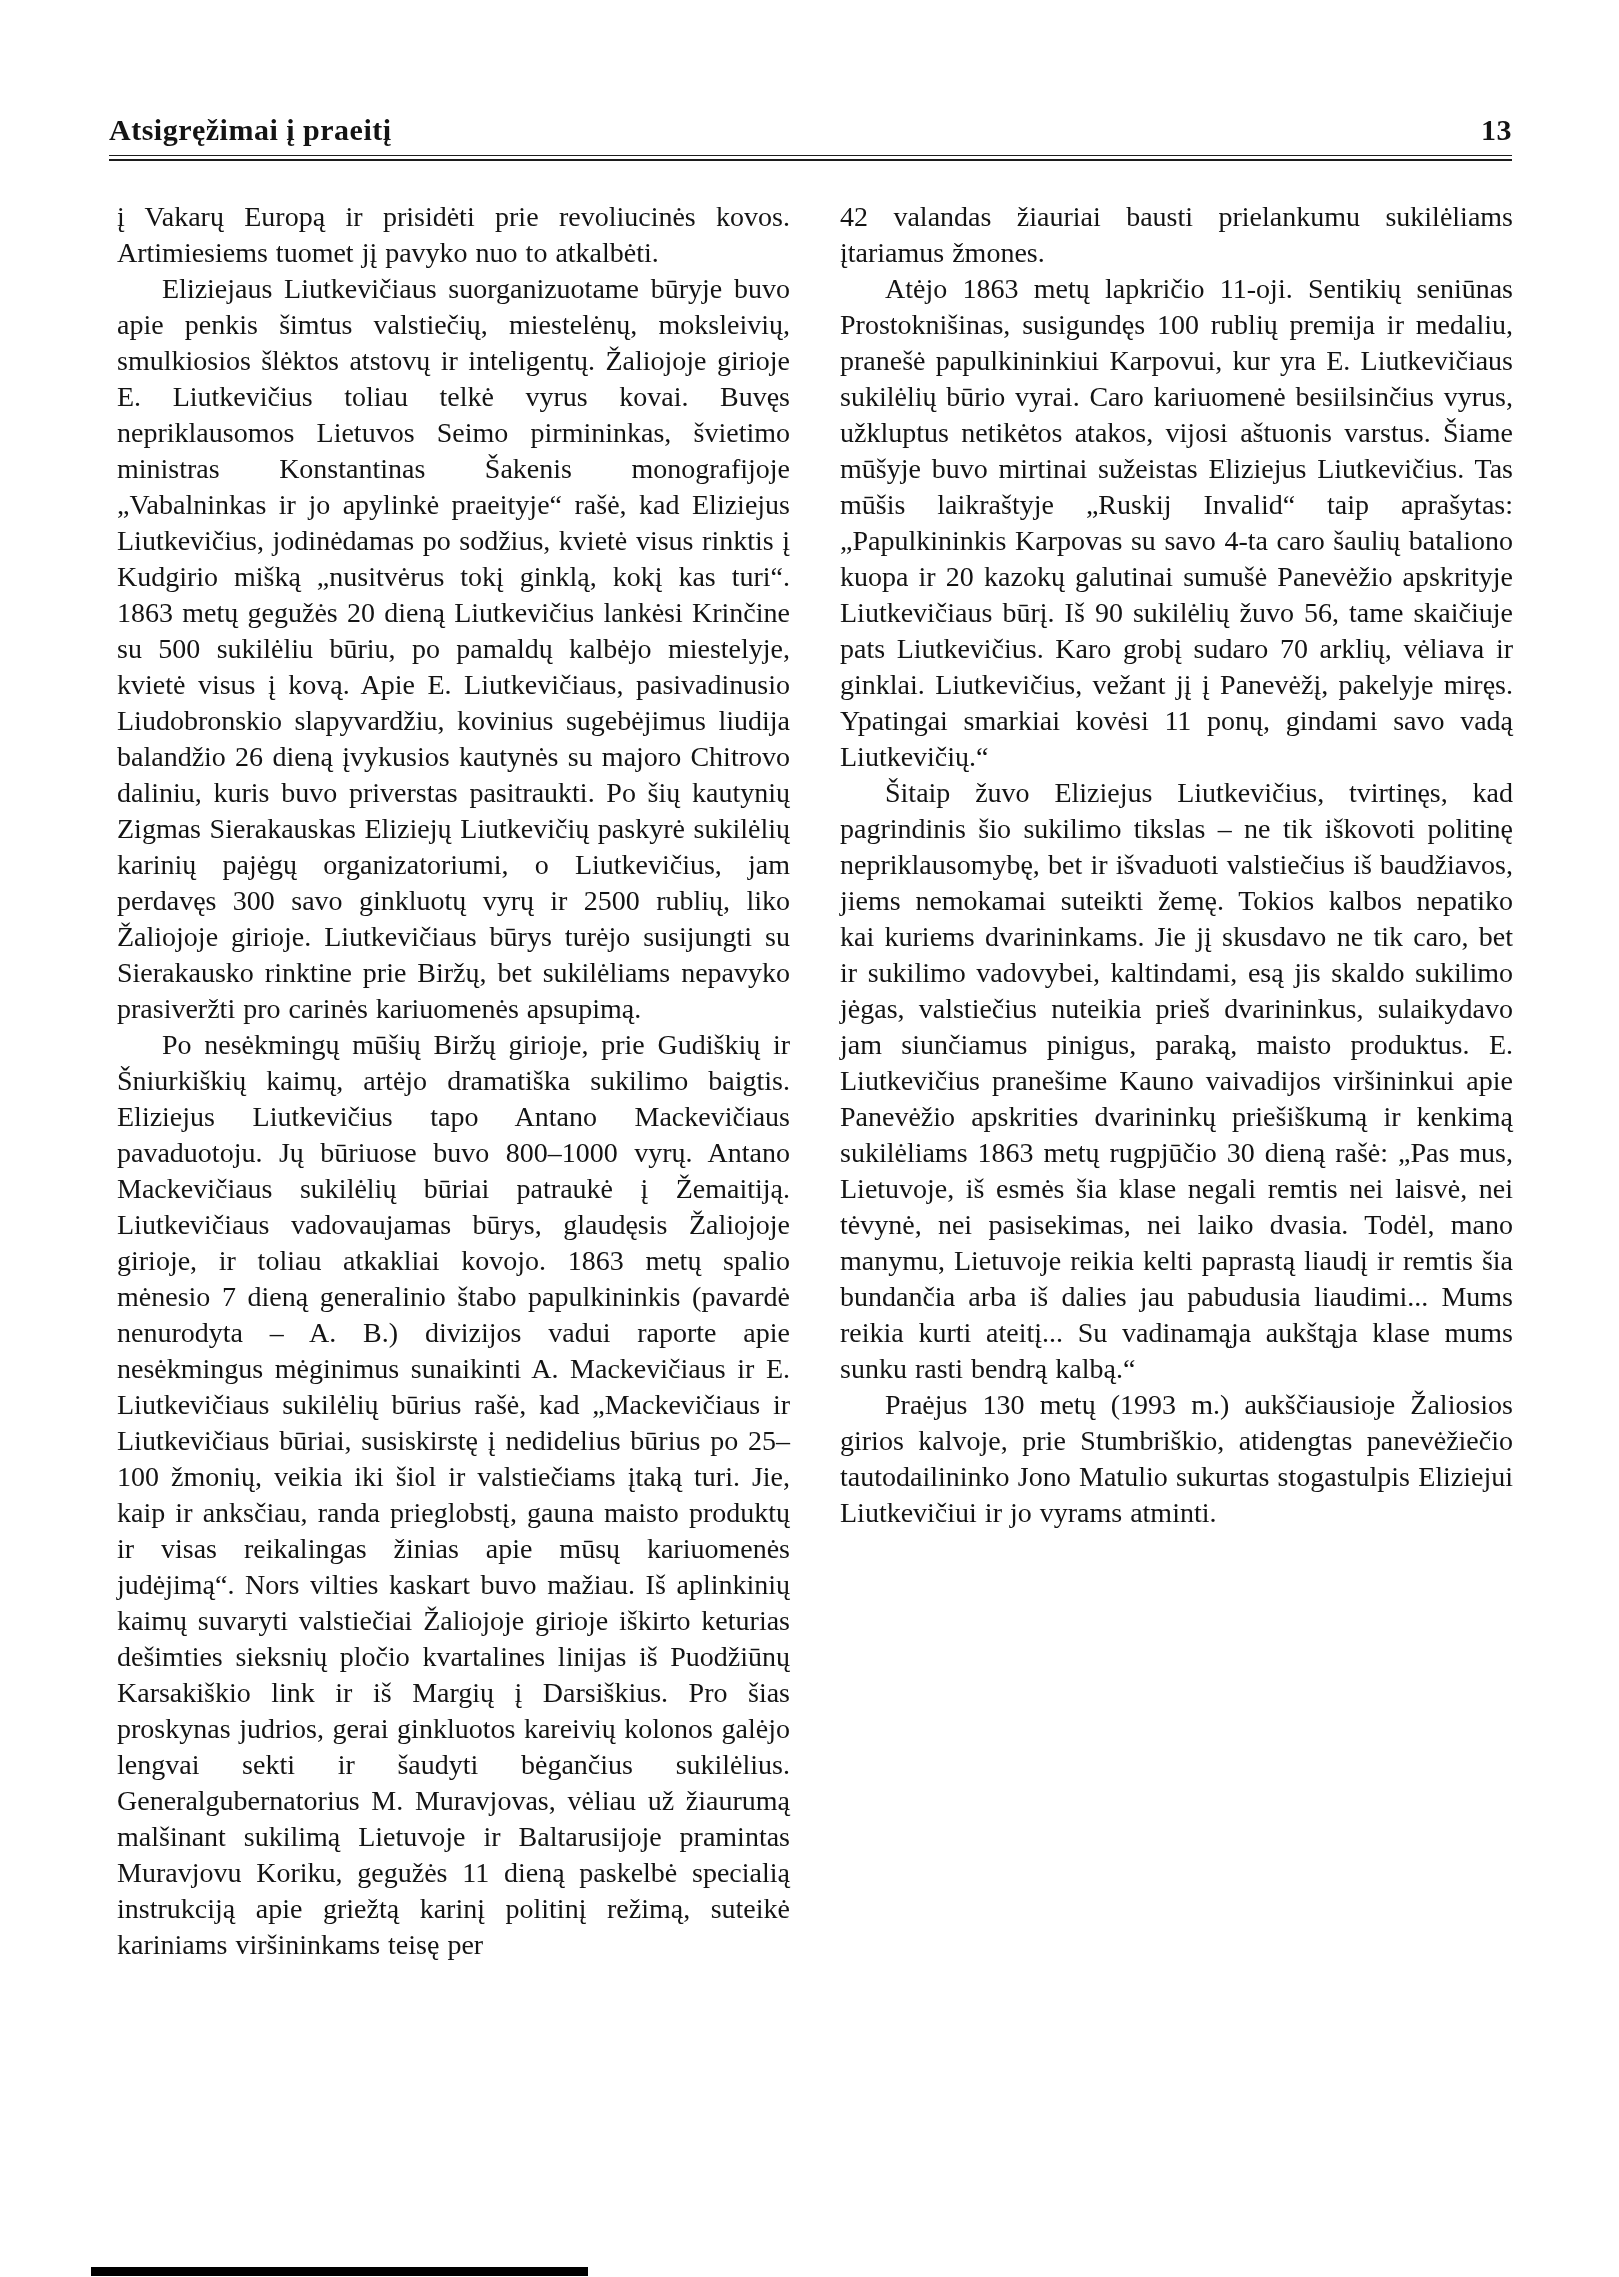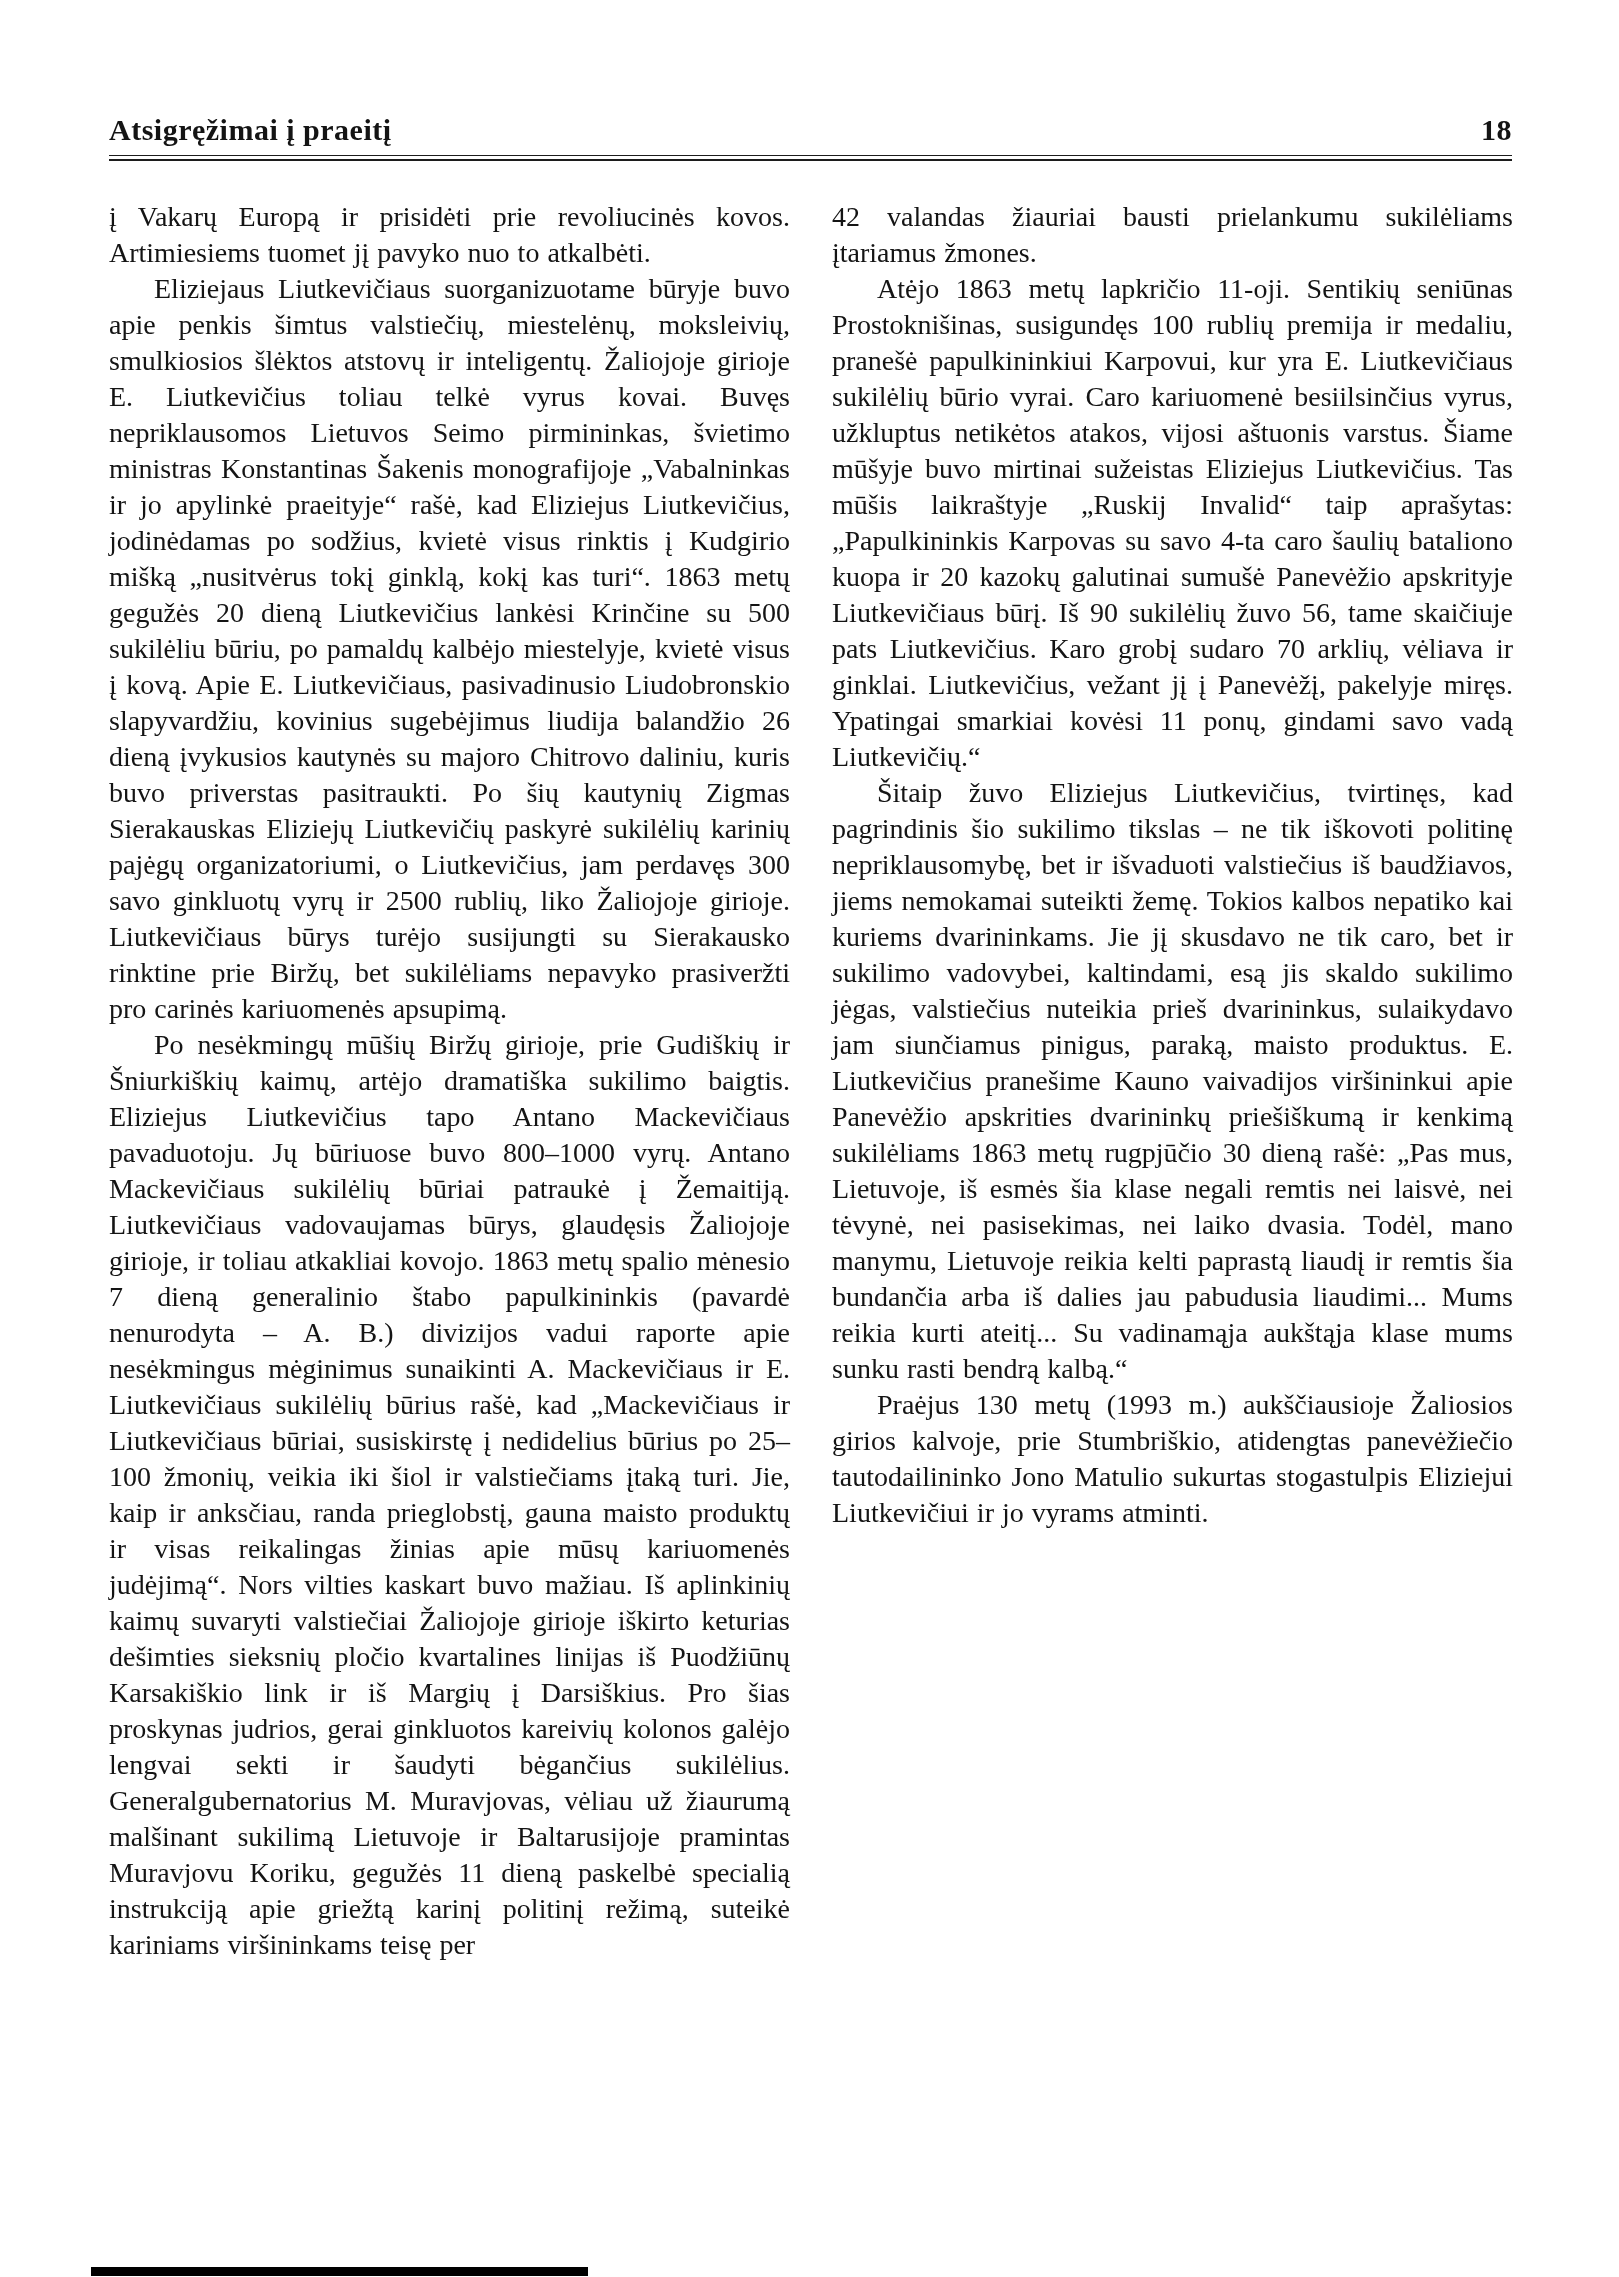--- a/index.html
+++ b/index.html
@@ -40,20 +40,21 @@
   .columns {
     position: absolute;
     left: 109px;
     top: 199px;
     width: 1404px;
     display: flex;
     gap: 42px;
   }
   .col {
     flex: 1 1 0;
+    margin-left: 8px;
   }
   .col p {
     margin: 0;
     font-size: 28px;
     line-height: 36px;
     text-align: justify;
     text-justify: inter-word;
     hyphens: none;
     word-spacing: 1px;
   }
@@ -70,21 +71,21 @@
   }
 </style>
 </head>
 <body>
 
 <div class="page">
 
   <div class="header">
     <div class="header-row">
       <span>Atsigręžimai į praeitį</span>
-      <span>18</span>
+      <span>13</span>
     </div>
     <div class="header-rule"></div>
   </div>
 
   <div class="columns">
     <div class="col">
       <p>į Vakarų Europą ir prisidėti prie revoliucinės kovos. Artimiesiems tuomet jį pavyko nuo to atkalbėti.</p>
       <p class="indent">Eliziejaus Liutkevičiaus suorganizuotame būryje buvo apie penkis šimtus valstiečių, miestelėnų, moksleivių, smulkiosios šlėktos atstovų ir inteligentų. Žaliojoje girioje E. Liutkevičius toliau telkė vyrus kovai. Buvęs nepriklausomos Lietuvos Seimo pirmininkas, švietimo ministras Konstantinas Šakenis monografijoje „Vabalninkas ir jo apylinkė praeityje“ rašė, kad Eliziejus Liutkevičius, jodinėdamas po sodžius, kvietė visus rinktis į Kudgirio mišką „nusitvėrus tokį ginklą, kokį kas turi“. 1863 metų gegužės 20 dieną Liutkevičius lankėsi Krinčine su 500 sukilėliu būriu, po pamaldų kalbėjo miestelyje, kvietė visus į kovą. Apie E. Liutkevičiaus, pasivadinusio Liudobronskio slapyvardžiu, kovinius sugebėjimus liudija balandžio 26 dieną įvykusios kautynės su majoro Chitrovo daliniu, kuris buvo priverstas pasitraukti. Po šių kautynių Zigmas Sierakauskas Eliziejų Liutkevičių paskyrė sukilėlių karinių pajėgų organizatoriumi, o Liutkevičius, jam perdavęs 300 savo ginkluotų vyrų ir 2500 rublių, liko Žaliojoje girioje. Liutkevičiaus būrys turėjo susijungti su Sierakausko rinktine prie Biržų, bet sukilėliams nepavyko prasiveržti pro carinės kariuomenės apsupimą.</p>
       <p class="indent">Po nesėkmingų mūšių Biržų girioje, prie Gudiškių ir Šniurkiškių kaimų, artėjo dramatiška sukilimo baigtis. Eliziejus Liutkevičius tapo Antano Mackevičiaus pavaduotoju. Jų būriuose buvo 800–1000 vyrų. Antano Mackevičiaus sukilėlių būriai patraukė į Žemaitiją. Liutkevičiaus vadovaujamas būrys, glaudęsis Žaliojoje girioje, ir toliau atkakliai kovojo. 1863 metų spalio mėnesio 7 dieną generalinio štabo papulkininkis (pavardė nenurodyta – A. B.) divizijos vadui raporte apie nesėkmingus mėginimus sunaikinti A. Mackevičiaus ir E. Liutkevičiaus sukilėlių būrius rašė, kad „Mackevičiaus ir Liutkevičiaus būriai, susiskirstę į nedidelius būrius po 25–100 žmonių, veikia iki šiol ir valstiečiams įtaką turi. Jie, kaip ir anksčiau, randa prieglobstį, gauna maisto produktų ir visas reikalingas žinias apie mūsų kariuomenės judėjimą“. Nors vilties kaskart buvo mažiau. Iš aplinkinių kaimų suvaryti valstiečiai Žaliojoje girioje iškirto keturias dešimties sieksnių pločio kvartalines linijas iš Puodžiūnų Karsakiškio link ir iš Margių į Darsiškius. Pro šias proskynas judrios, gerai ginkluotos kareivių kolonos galėjo lengvai sekti ir šaudyti bėgančius sukilėlius. Generalgubernatorius M. Muravjovas, vėliau už žiaurumą malšinant sukilimą Lietuvoje ir Baltarusijoje pramintas Muravjovu Koriku, gegužės 11 dieną paskelbė specialią instrukciją apie griežtą karinį politinį režimą, suteikė kariniams viršininkams teisę per</p>
     </div>

